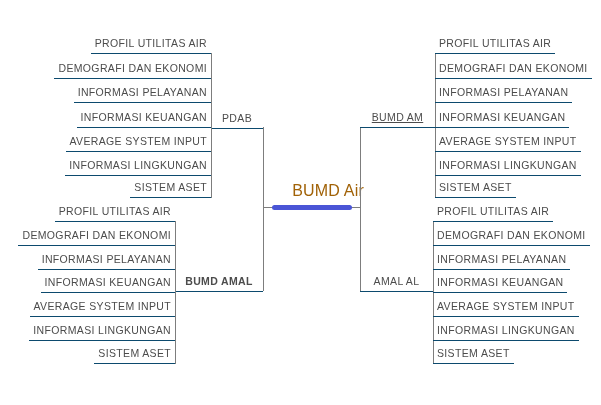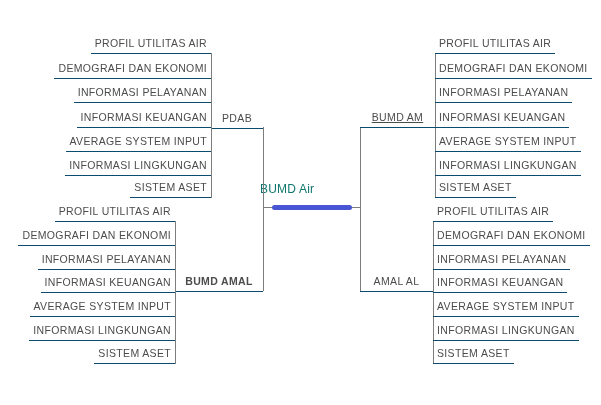--- a/index.html
+++ b/index.html
@@ -25,23 +25,23 @@
   .vline{position:absolute;width:1px;background:#7d7d7d;}
   .hline{position:absolute;height:1px;background:#7d7d7d;}
   .root-underline{
     position:absolute;
     left:272px;top:205px;width:80px;height:5px;
     background:#4a55d6;border-radius:3px;
   }
   .root-label{
     position:absolute;
     left:260px;top:182px;width:104px;
-    text-align:left;
-    font-size:12px;
-    color:#0f766e;
+    text-align:right;
+    font-size:16px;
+    color:#a16207;
     letter-spacing:0.2px;
   }
 </style>
 </head>
 <body>
 
 <div>
 
   <div class="root-label">BUMD Air</div>
   <div class="hline" style="left:263px;top:207px;width:97px;"></div>

